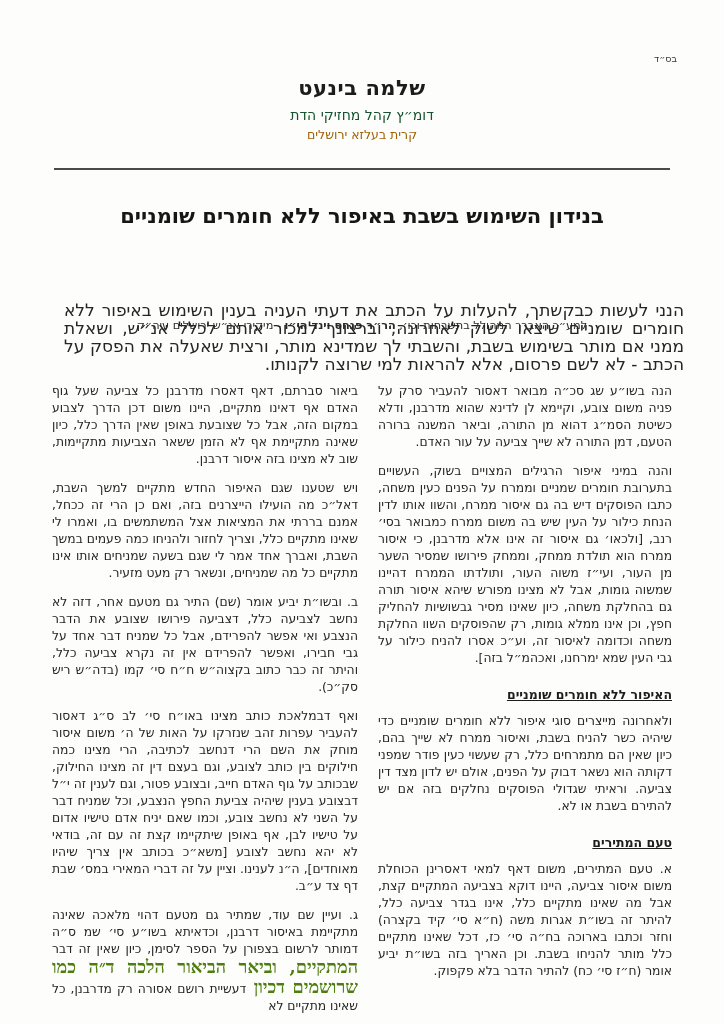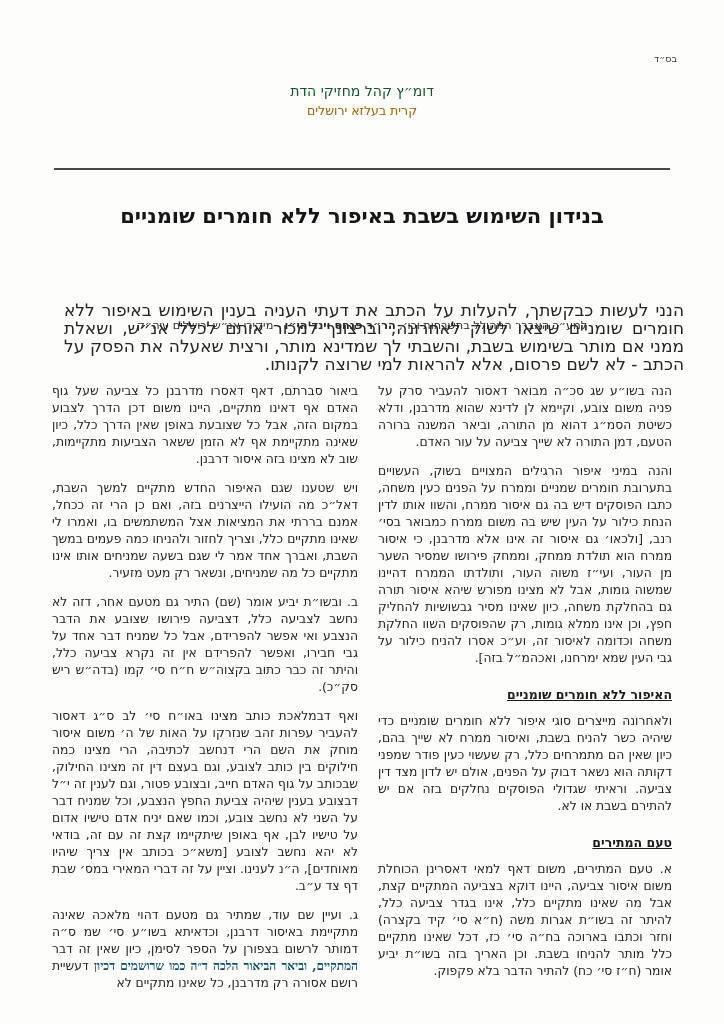--- a/index.html
+++ b/index.html
@@ -100,32 +100,33 @@
     text-decoration: underline;
     font-size: 12.5px;
     color: #1d1d1d;
     margin-bottom: 10px;
   }
   .col p + p { margin-top: 12px; }
   .col .section + .section { margin-top: 19px; }
   .emph-line {
     font-family: "DejaVu Serif", serif;
     font-weight: bold;
-    font-size: 12px;
-    color: #0c4a6e;
+    font-size: 18px;
+    color: #4d7c0f;
   }
 </style>
 </head>
 <body>
 
 <div class="page">
 
   <div class="bsd">בס״ד</div>
 
   <div class="letterhead">
+    <div class="author-name">שלמה בינעט</div>
     <div class="author-title">דומ״ץ קהל מחזיקי הדת</div>
     <div class="author-location">קרית בעלזא ירושלים</div>
   </div>
 
   <hr class="header-divider">
 
   <div class="doc-title">בנידון השימוש בשבת באיפור ללא חומרים שומניים</div>
 
   <div class="salutation">
     <span>למע״כ האברך המהולל בתשבחות וכו׳, </span><span class="recipient-name">הר״ר פנחס וינד הי״ו</span><span> - מיקירי אנ״ש ירושלים עיה״ק</span>

